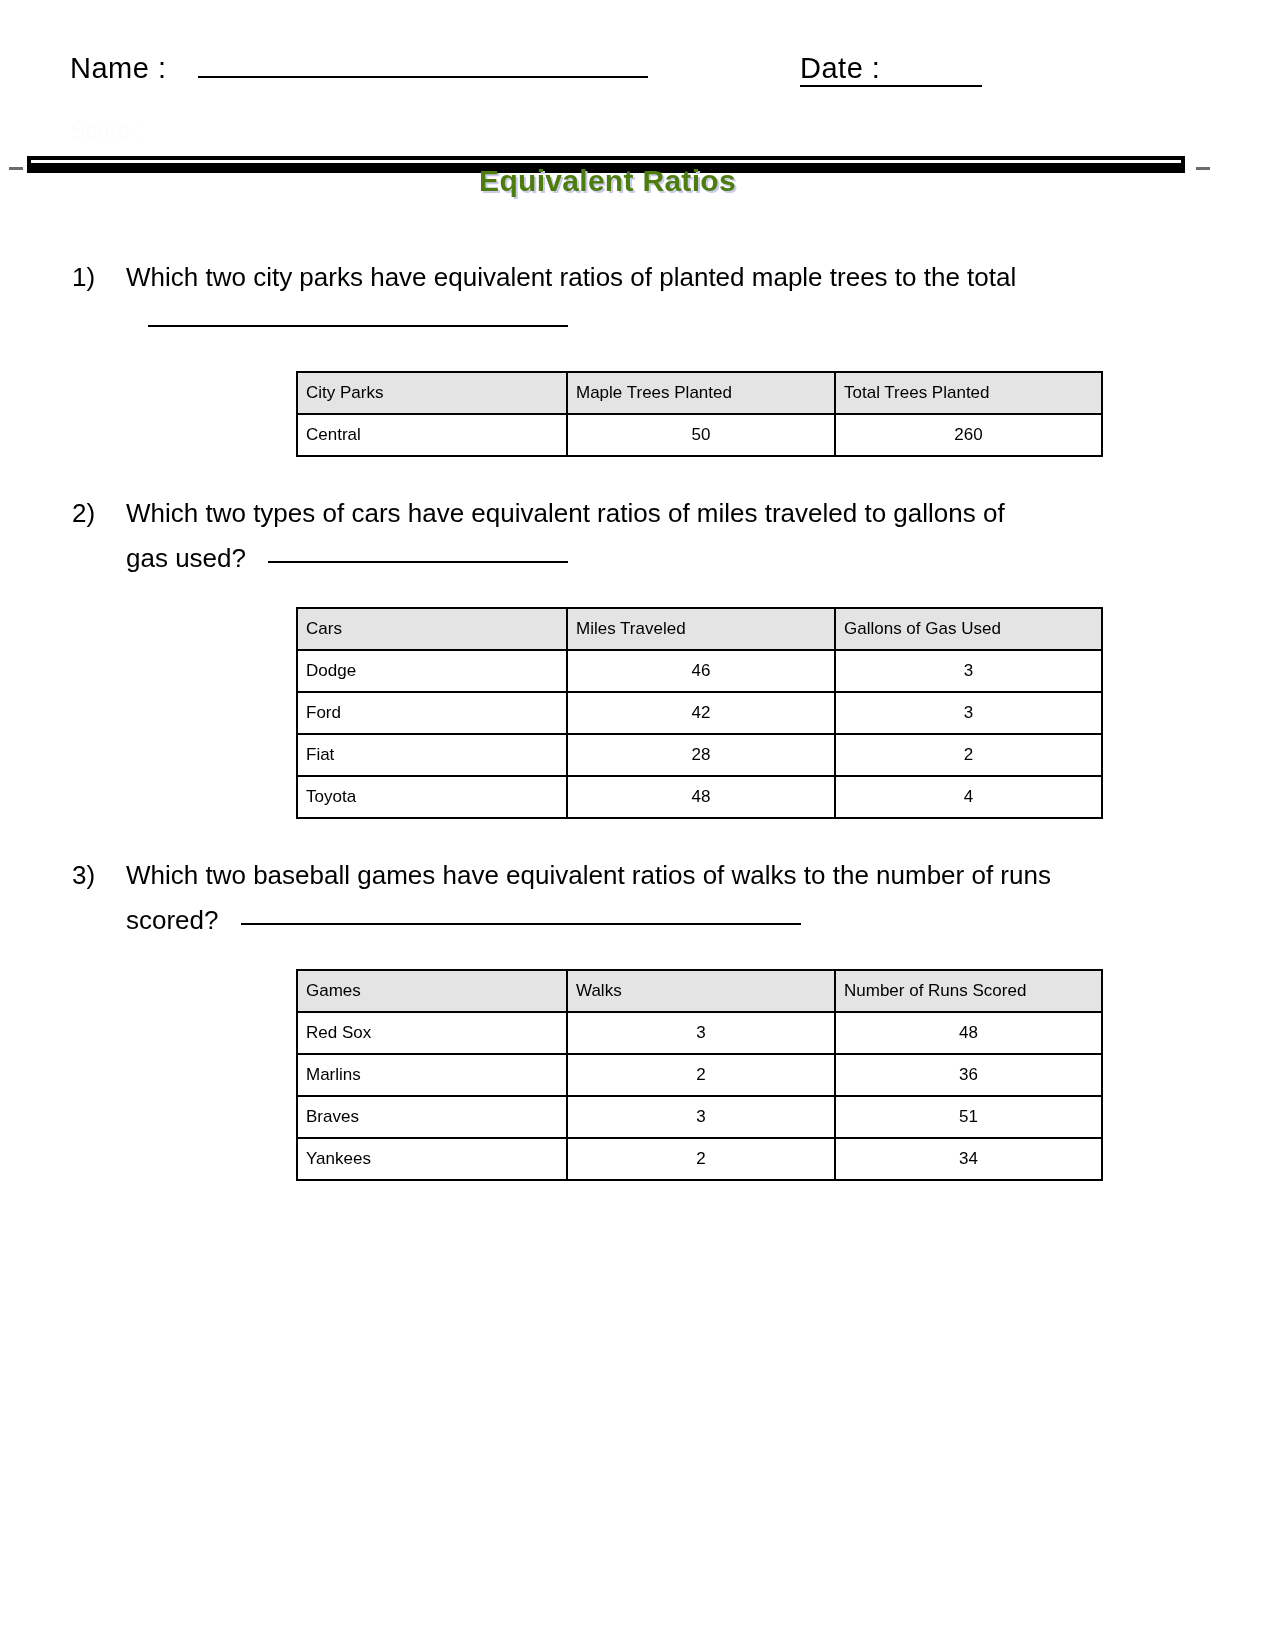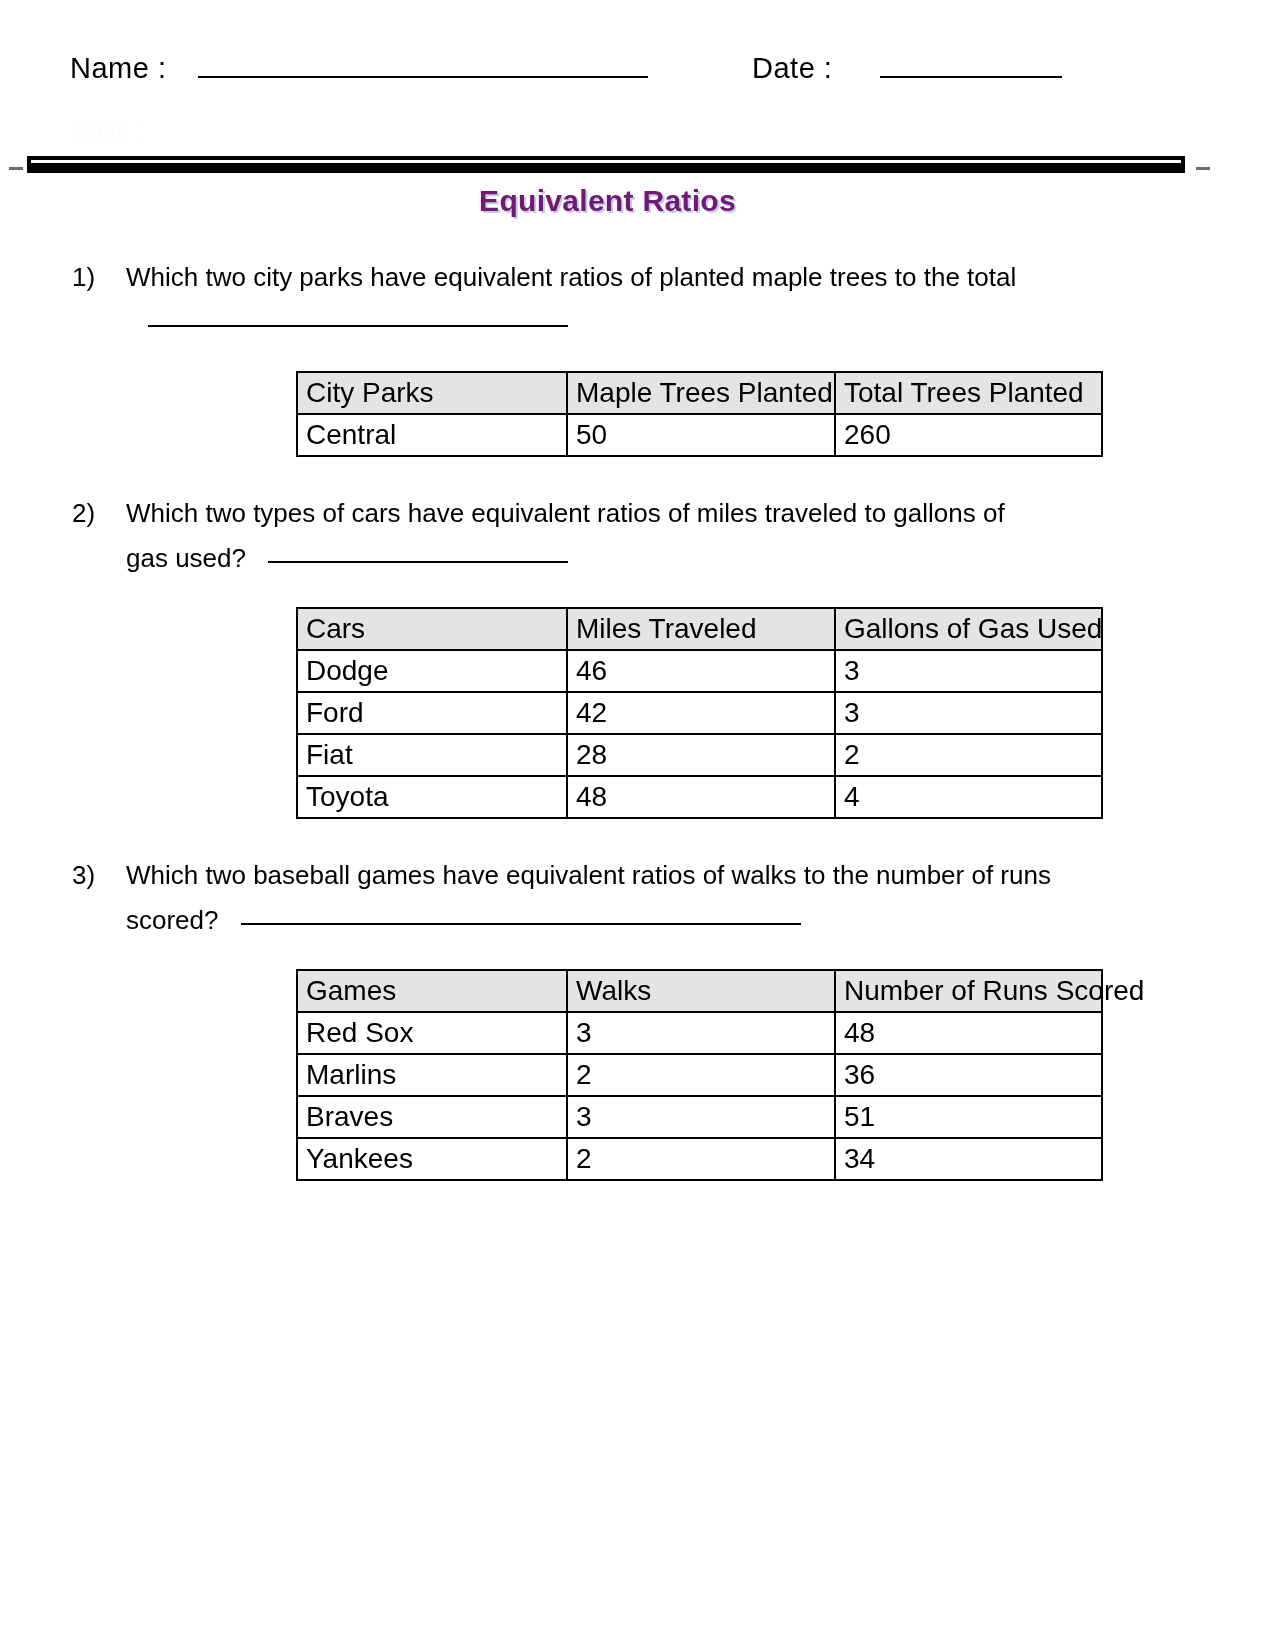--- a/index.html
+++ b/index.html
@@ -38,20 +38,21 @@
     border-bottom: 2.5px solid #000;
     height: 0;
   }
   .name-rule { width: 450px; margin-left: 32px; }
   .date-block {
     position: absolute;
     left: 752px;
     top: 52px;
     display: flex;
     align-items: baseline;
+    flex-direction: column;
   }
   .date-rule { width: 182px; margin-left: 48px; }
 
   .score-ghost {
     position: absolute;
     left: 70px;
     top: 118px;
     font-size: 23px;
     color: #fcfcfc;
     white-space: nowrap;
@@ -88,27 +89,27 @@
     width: 14px;
     height: 3px;
     background: #6d6d6d;
   }
   .tick-left { left: 9px; }
   .tick-right { left: 1196px; }
 
   
   .title {
     position: absolute;
-    top: 184px;
+    top: 164px;
     left: 0;
     width: 1215px;
     text-align: center;
     font-size: 30px;
     font-weight: bold;
-    color: #701a75;
+    color: #4d7c0f;
     letter-spacing: 0.3px;
     text-shadow: 2px 2px 0 #c9c9e8;
   }
 
   
   .content {
     position: absolute;
     top: 255px;
     left: 0;
     width: 1275px;
@@ -140,39 +141,39 @@
 
   
   .table-holder {
     margin-top: 26px;
     padding-left: 296px;
   }
   table.data {
     border-collapse: collapse;
     width: 805px;
     table-layout: fixed;
-    font-size: 28px;
+    font-size: 17px;
   }
   table.data th,
   table.data td {
     border: 2px solid #000000;
     height: 38px;
     padding: 1px 8px;
     font-weight: normal;
   }
   table.data thead th {
     background: #e4e4e4;
     text-align: left;
     white-space: nowrap;
   }
   table.data tbody td.label {
     text-align: left;
   }
   table.data tbody td.val {
-    text-align: left;
+    text-align: center;
   }
   col.c1 { width: 270px; }
   col.c2 { width: 268px; }
   col.c3 { width: 267px; }
 </style>
 </head>
 <body>
 
 <div class="header">
 

